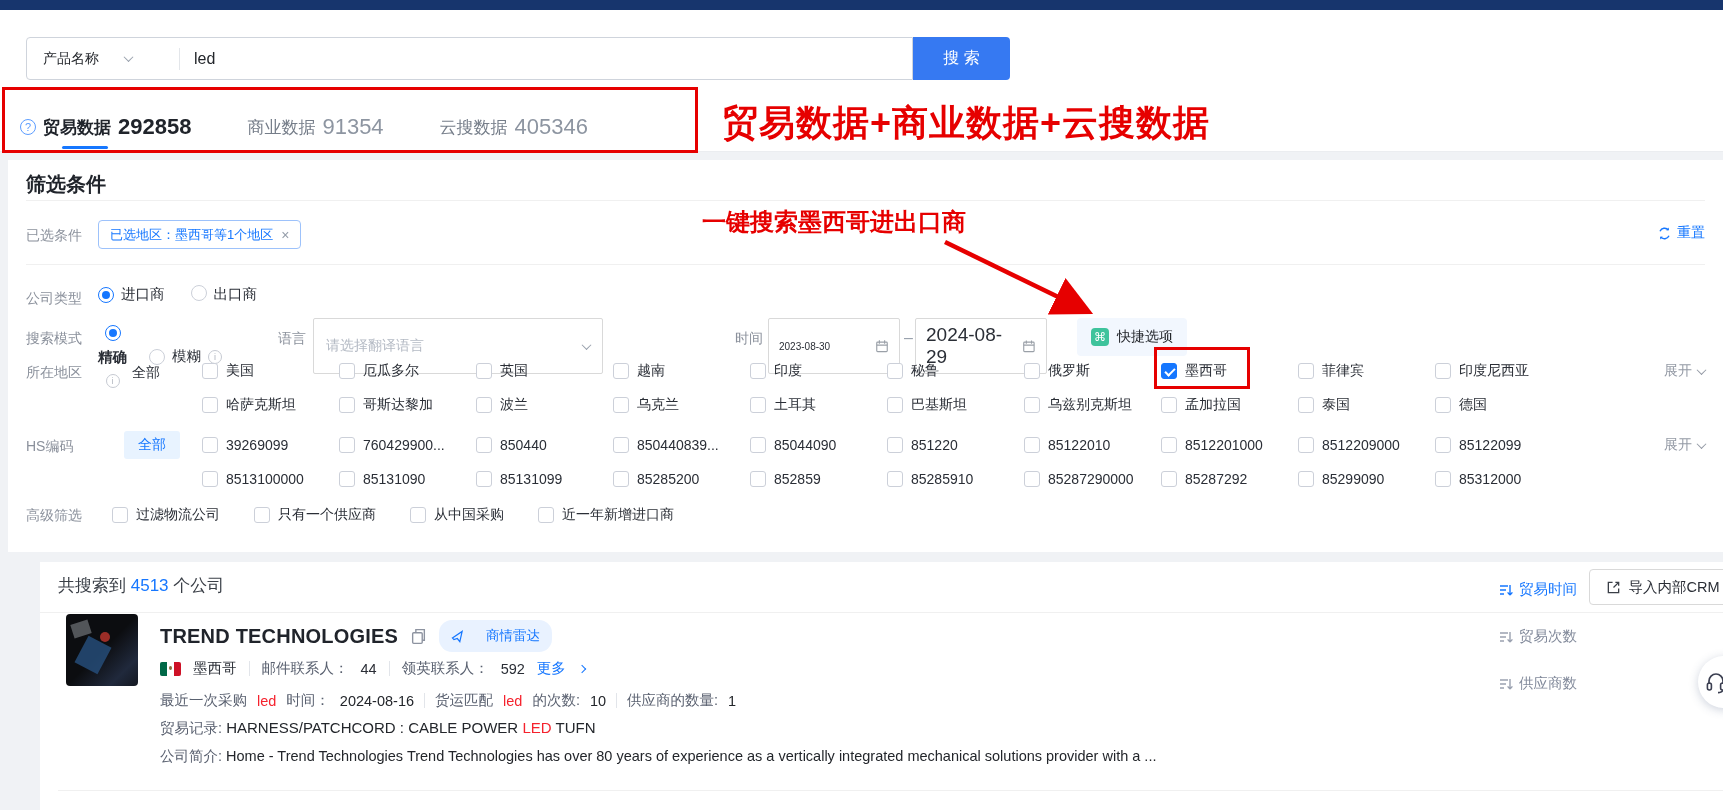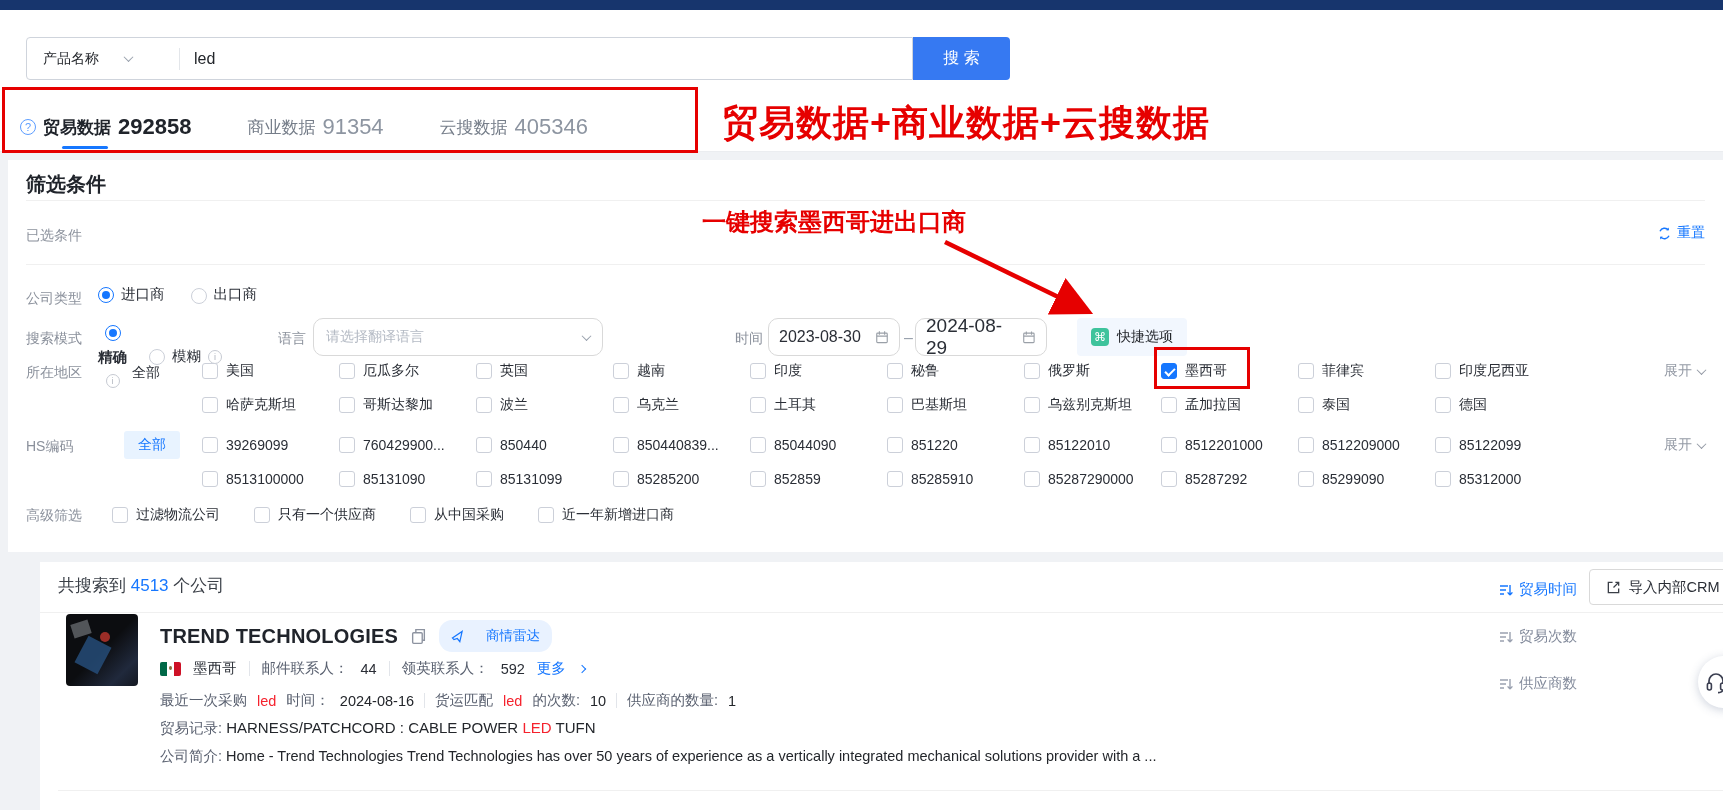--- a/index.html
+++ b/index.html
@@ -53,21 +53,21 @@
   #filter-title { position:absolute; left:18px; top:11px; font-size:20px; font-weight:bold; color:#20242b; }
   .tag-blue { position:absolute; left:90px; top:60px; height:29px; display:flex; align-items:center; gap:8px; padding:0 11px; border:1px solid #9dc2fb; border-radius:4px; color:#1677ff; font-size:13px; background:#fff; }
   .tag-blue .x { color:#949ca9; font-size:14px; cursor:pointer; }
   #reset-btn { position:absolute; right:18px; top:64px; display:flex; align-items:center; gap:5px; color:#1677ff; font-size:14px; cursor:pointer; }
 
   .grid10 { position:absolute; left:194px; display:grid; grid-template-columns:repeat(10,137px); row-gap:4px; }
   .expand { position:absolute; right:18px; display:flex; align-items:center; gap:6px; color:#949aa5; font-size:14px; cursor:pointer; }
 
   .chip-all { position:absolute; left:116px; width:56px; height:28px; display:flex; align-items:center; justify-content:center; background:#e8f3ff; color:#1677ff; font-size:14px; border-radius:3px; cursor:pointer; }
 
-  .inputbox { position:absolute; top:158px; height:38px; border:1px solid #d9d9d9; border-radius:10px; background:#fff; display:flex; align-items:center; }
+  .inputbox { position:absolute; top:158px; height:56px; border:1px solid #d9d9d9; border-radius:2px; background:#fff; display:flex; align-items:center; }
 
   
   #results-panel { left:8px; top:562px; width:1715px; height:248px;margin-left:32px; }
   #summary { position:absolute; left:18px; top:12px; font-size:17px; color:#3a3f47; }
   #summary b { color:#1677ff; font-weight:normal; }
   #sorts { position:absolute; right:178px; top:18px; display:flex; gap:28px;flex-direction:column; }
   .sort { display:flex; align-items:center; gap:6px; font-size:14.5px; color:#81899a; cursor:pointer; }
   .sort.active { color:#1677ff; }
   #crm-btn { position:absolute; right:18px; top:7px; width:148px; height:36px; border:1px solid #d9d9d9; border-radius:4px; background:#fff; display:flex; align-items:center; justify-content:center; gap:7px; font-size:14.5px; color:#2a2e36; cursor:pointer; }
 
@@ -141,38 +141,42 @@
       </div>
     </div>
     <div id="tab-underline"></div>
   </div>
 
   <div id="filter-panel" class="panel">
     <div id="filter-title">筛选条件</div>
     <div class="hdiv" style="left:18px; right:18px; top:40px;"></div>
 
     <div class="flabel abs" style="left:18px; top:67px;">已选条件</div>
+    <div class="tag-blue">
+      <span>已选地区：墨西哥等1个地区</span>
+      <span class="x">×</span>
+    </div>
     <div id="reset-btn">
       <svg width="15" height="15" viewBox="0 0 16 16">
         <path d="M3.2 5.6a5.3 5.3 0 0 1 9-1.2" fill="none" stroke="#1677ff" stroke-width="1.5"></path>
         <path d="M12.8 10.4a5.3 5.3 0 0 1-9 1.2" fill="none" stroke="#1677ff" stroke-width="1.5"></path>
         <path d="M12.6 1.6v3h-3z" fill="#1677ff"></path>
           <path d="M3.4 14.4v-3h3z" fill="#1677ff"></path>
       </svg>
       <span>重置</span>
     </div>
     <div class="hdiv" style="left:18px; right:18px; top:104px;"></div>
 
     <div class="flabel abs" style="left:18px; top:130px;">公司类型</div>
     <div class="abs" style="left:90px; top:125px; display:flex; align-items:center; gap:26px;">
       <span style="display:flex; align-items:center; gap:7px;">
         <span class="radio sel"></span>
         <span class="dark" style="font-size:14.5px;">进口商</span>
       </span>
-      <span style="display:flex; align-items:flex-end; gap:7px;">
+      <span style="display:flex; align-items:flex-start; gap:7px;">
         <span class="radio"></span>
         <span class="dark" style="font-size:14.5px;">出口商</span>
       </span>
     </div>
 
     <div class="flabel abs" style="left:18px; top:170px;">搜索模式</div>
     <div class="abs" style="left:90px; top:165px; display:flex; align-items:center; gap:10px;">
       <span style="display:flex; align-items:center; gap:7px;flex-direction:column;">
         <span class="radio sel"></span>
         <span class="dark" style="font-size:14.5px; font-weight:bold;">精确</span>
@@ -184,21 +188,21 @@
         <i class="iinfo">i</i>
       </span>
     </div>
     <div class="flabel abs" style="left:270px; top:170px;">语言</div>
     <div class="inputbox" style="left:305px; width:290px; padding:0 12px; justify-content:space-between;">
       <span style="color:#b4bac4; font-size:14px;">请选择翻译语言</span>
       <span class="chev" style="color:#98a0ac;"></span>
     </div>
     <div class="flabel abs" style="left:727px; top:170px;">时间</div>
     <div class="inputbox" style="left:760px; width:132px; padding:0 10px; justify-content:space-between;">
-      <span class="dark" style="font-size:16px;">2023-08-30</span>
+      <span class="dark" style="font-size:10px;">2023-08-30</span>
       <svg width="14" height="14" viewBox="0 0 16 16">
         <rect x="2" y="3.5" width="12" height="11" rx="1" fill="none" stroke="#9aa0a8" stroke-width="1.3"></rect>
         <path d="M5 1.5v4M11 1.5v4M2 7h12" stroke="#9aa0a8" stroke-width="1.3"></path>
       </svg>
     </div>
     <div class="abs" style="left:896px; top:169px; color:#98a0ac;">–</div>
     <div class="inputbox" style="left:907px; width:132px; padding:0 10px; justify-content:space-between;">
       <span class="dark" style="font-size:19px;">2024-08-29</span>
       <svg width="14" height="14" viewBox="0 0 16 16">
         <rect x="2" y="3.5" width="12" height="11" rx="1" fill="none" stroke="#9aa0a8" stroke-width="1.3"></rect>
@@ -503,21 +507,21 @@
 
     <div id="trade-row">
       <span class="glabel" style="font-size:14.5px;">贸易记录:</span>
       <span>HARNESS/PATCHCORD : CABLE POWER</span>
       <span class="kw-red">LED</span>
       <span>TUFN</span>
     </div>
 
     <div id="profile-row">
       <span class="glabel">公司简介:</span>
-      <span>Home - Trend Technologies Trend Technologies has over 50 years of experience as a vertically integrated mechanical solutions provider with a ...</span>
+      <span>Home - Trend Technologies Trend Technologies has over 80 years of experience as a vertically integrated mechanical solutions provider with a ...</span>
     </div>
 
     <div class="hdiv" style="left:18px; right:18px; top:228px;"></div>
   </div>
 
   <div id="ann-box-tabs" class="ann"></div>
   <div id="ann-note1" class="ann">贸易数据+商业数据+云搜数据</div>
   <div id="ann-note2" class="ann">一键搜索墨西哥进出口商</div>
   <svg class="ann" style="position:absolute; left:935px; top:236px; width:180px; height:95px; pointer-events:none;">
     <defs>

